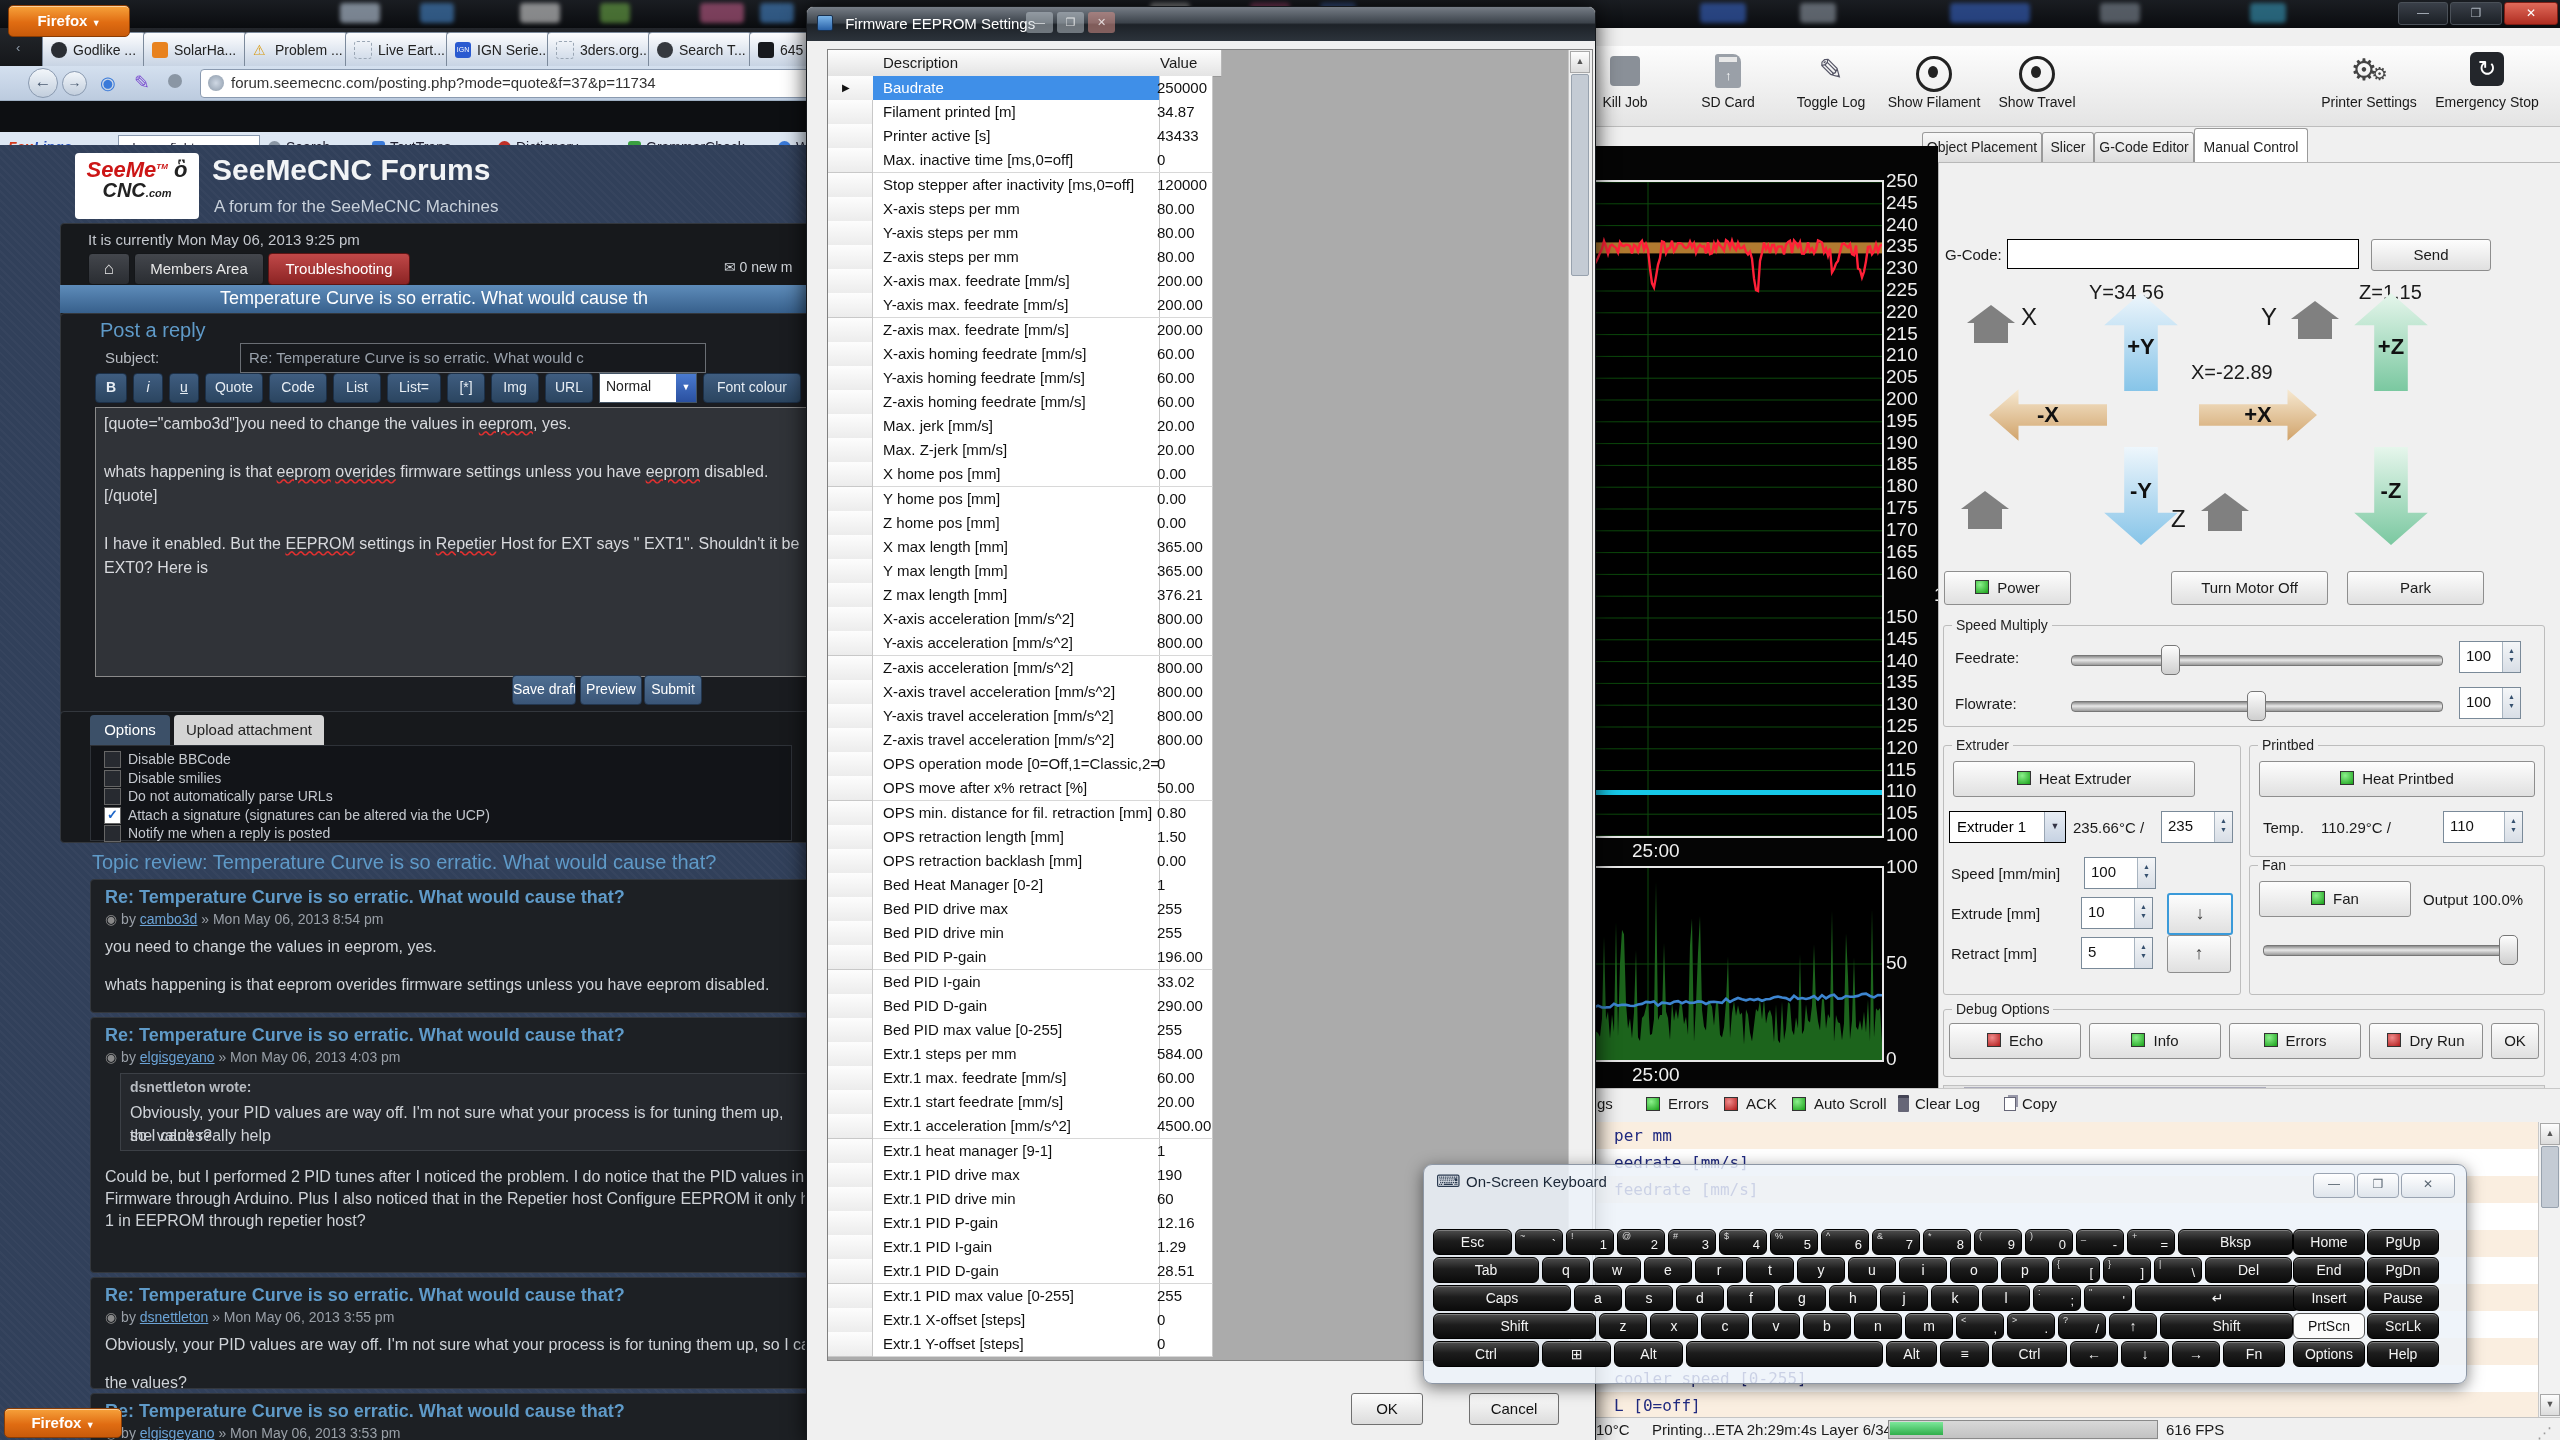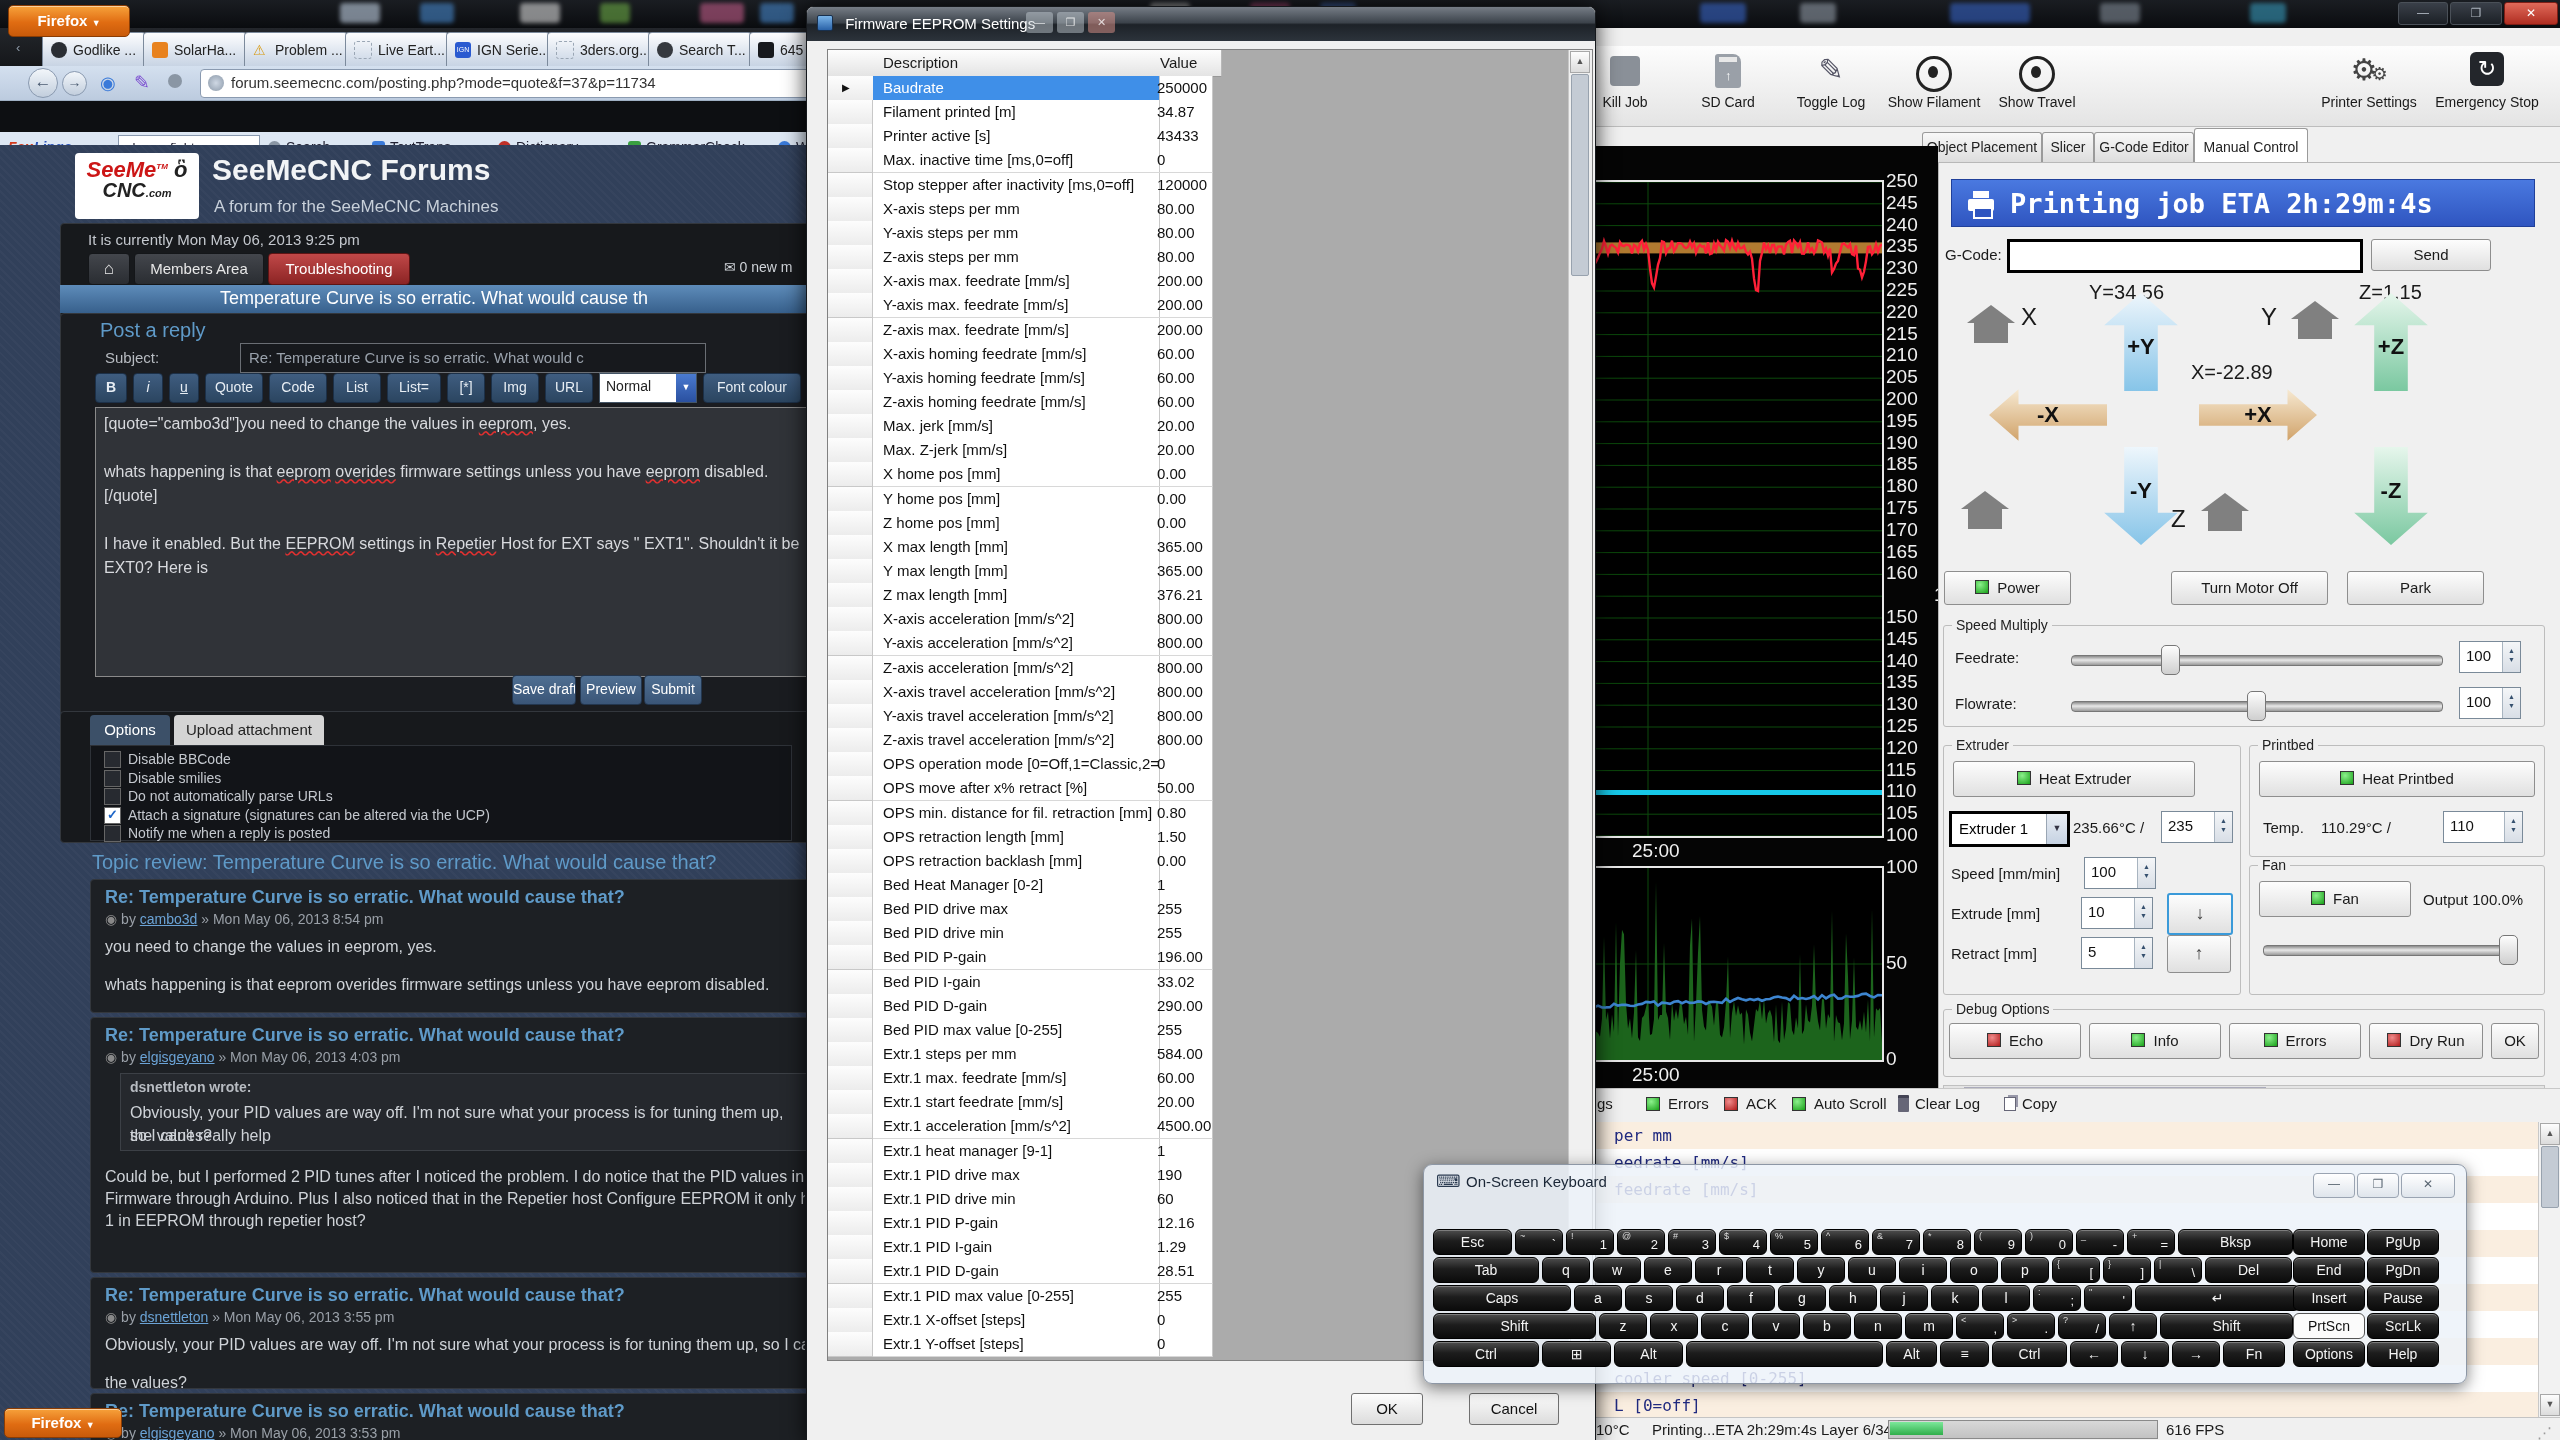--- a/index.html
+++ b/index.html
@@ -43,21 +43,21 @@
   
   #repwin{left:1580px;top:28px;width:980px;height:1412px;background:#f0f0f0;z-index:2;}
   #rtoolbar{left:0;top:18px;width:980px;height:80px;background:linear-gradient(#fdfdfd,#e4e4e4);border-bottom:1px solid #bdbdbd;}
   .titem{position:absolute;top:6px;width:110px;height:68px;text-align:center;font-size:14px;color:#1a1a1a;}
   .titem .ic{display:block;height:42px;}
   .rtab{position:absolute;top:104px;height:30px;background:linear-gradient(#f8f8f8,#dcdcdc);border:1px solid #9a9a9a;border-bottom:none;border-radius:3px 3px 0 0;font-size:14px;color:#222;text-align:center;line-height:29px;}
   .rtab.active{background:#fff;top:100px;height:35px;line-height:36px;}
   #mcpanel{left:358px;top:134px;width:622px;height:935px;background:#f0f0f0;border-left:1px solid #b8b8b8;border-top:1px solid #b8b8b8;}
   #banner{left:12px;top:16px;width:568px;height:46px;background:linear-gradient(#4a79e0,#2f55c0);border:1px solid #20409a;color:#fff;font-family:"DejaVu Sans Mono",monospace;font-weight:bold;font-size:27px;display:flex;align-items:center;gap:14px;padding-left:14px;}
   .lbl{position:absolute;font-size:15px;color:#1a1a1a;}
-  .inp{position:absolute;background:#fff;border:3px solid #000000;}
+  .inp{position:absolute;background:#fff;border:1px solid #000000;}
   .btn7{position:absolute;background:linear-gradient(#fdfdfd,#e0e0e0);border:1px solid #8e8e8e;border-radius:3px;font-size:15px;color:#1a1a1a;text-align:center;}
   .led{display:inline-block;width:12px;height:12px;border:1px solid #333;vertical-align:-1px;margin-right:8px;}
   .led.g{background:radial-gradient(circle at 35% 30%,#8cf08c,#18a018);}
   .led.r{background:radial-gradient(circle at 35% 30%,#f08c8c,#b01818);}
   .grp{position:absolute;border:1px solid #bdbdbd;border-radius:3px;}
   .grp>b{position:absolute;top:-9px;left:8px;background:#f0f0f0;padding:0 4px;font-size:14px;font-weight:normal;color:#222;}
   .jog{position:absolute;display:flex;align-items:center;justify-content:center;font-size:22px;font-weight:bold;color:#111;}
   .jog.vert{width:80px;height:98px;}
   .jog.up{clip-path:polygon(50% 0,96% 33%,71% 33%,71% 100%,29% 100%,29% 33%,4% 33%);}
   .jog.down{clip-path:polygon(50% 100%,96% 67%,71% 67%,71% 0,29% 0,29% 67%,4% 67%);}
@@ -435,28 +435,20 @@
       </div>
       <div id="p2ticks">
           <div class="gtick" style="left: 306px; top: 710px;">100</div>
           <div class="gtick" style="left: 306px; top: 806px;">50</div>
           <div class="gtick" style="left: 306px; top: 902px;">0</div>
         </div>
       <div class="gtime" style="left:52px;top:918px;">25:00</div>
     </div>
 
     <div class="ab" id="mcpanel">
-      <div class="ab" id="banner">
-        <span style="display:inline-block;width:30px;height:24px;position:relative;">
-          <span style="position:absolute;left:2px;top:8px;width:26px;height:12px;background:#fff;border-radius:2px;"></span>
-          <span style="position:absolute;left:7px;top:0px;width:16px;height:7px;background:#fff;"></span>
-          <span style="position:absolute;left:7px;top:16px;width:16px;height:8px;background:#2f55c0;border:2px solid #fff;"></span>
-        </span>
-        <span>Printing job ETA 2h:29m:4s</span>
-      </div>
       <div class="lbl" style="left:6px;top:83px;">G-Code:</div>
       <div class="inp" style="left:68px;top:76px;width:350px;height:28px;"></div>
       <div class="btn7" style="left:432px;top:76px;width:118px;height:30px;line-height:29px;">Send</div>
 
       <div class="lbl" style="left:150px;top:118px;font-size:20px;">Y=34.56</div>
       <div class="lbl" style="left:420px;top:118px;font-size:20px;">Z=1.15</div>
       <div class="lbl" style="left:252px;top:198px;font-size:20px;">X=-22.89</div>
 
       <div class="house" style="left:28px;top:142px;">
           <div class="roof"></div>

